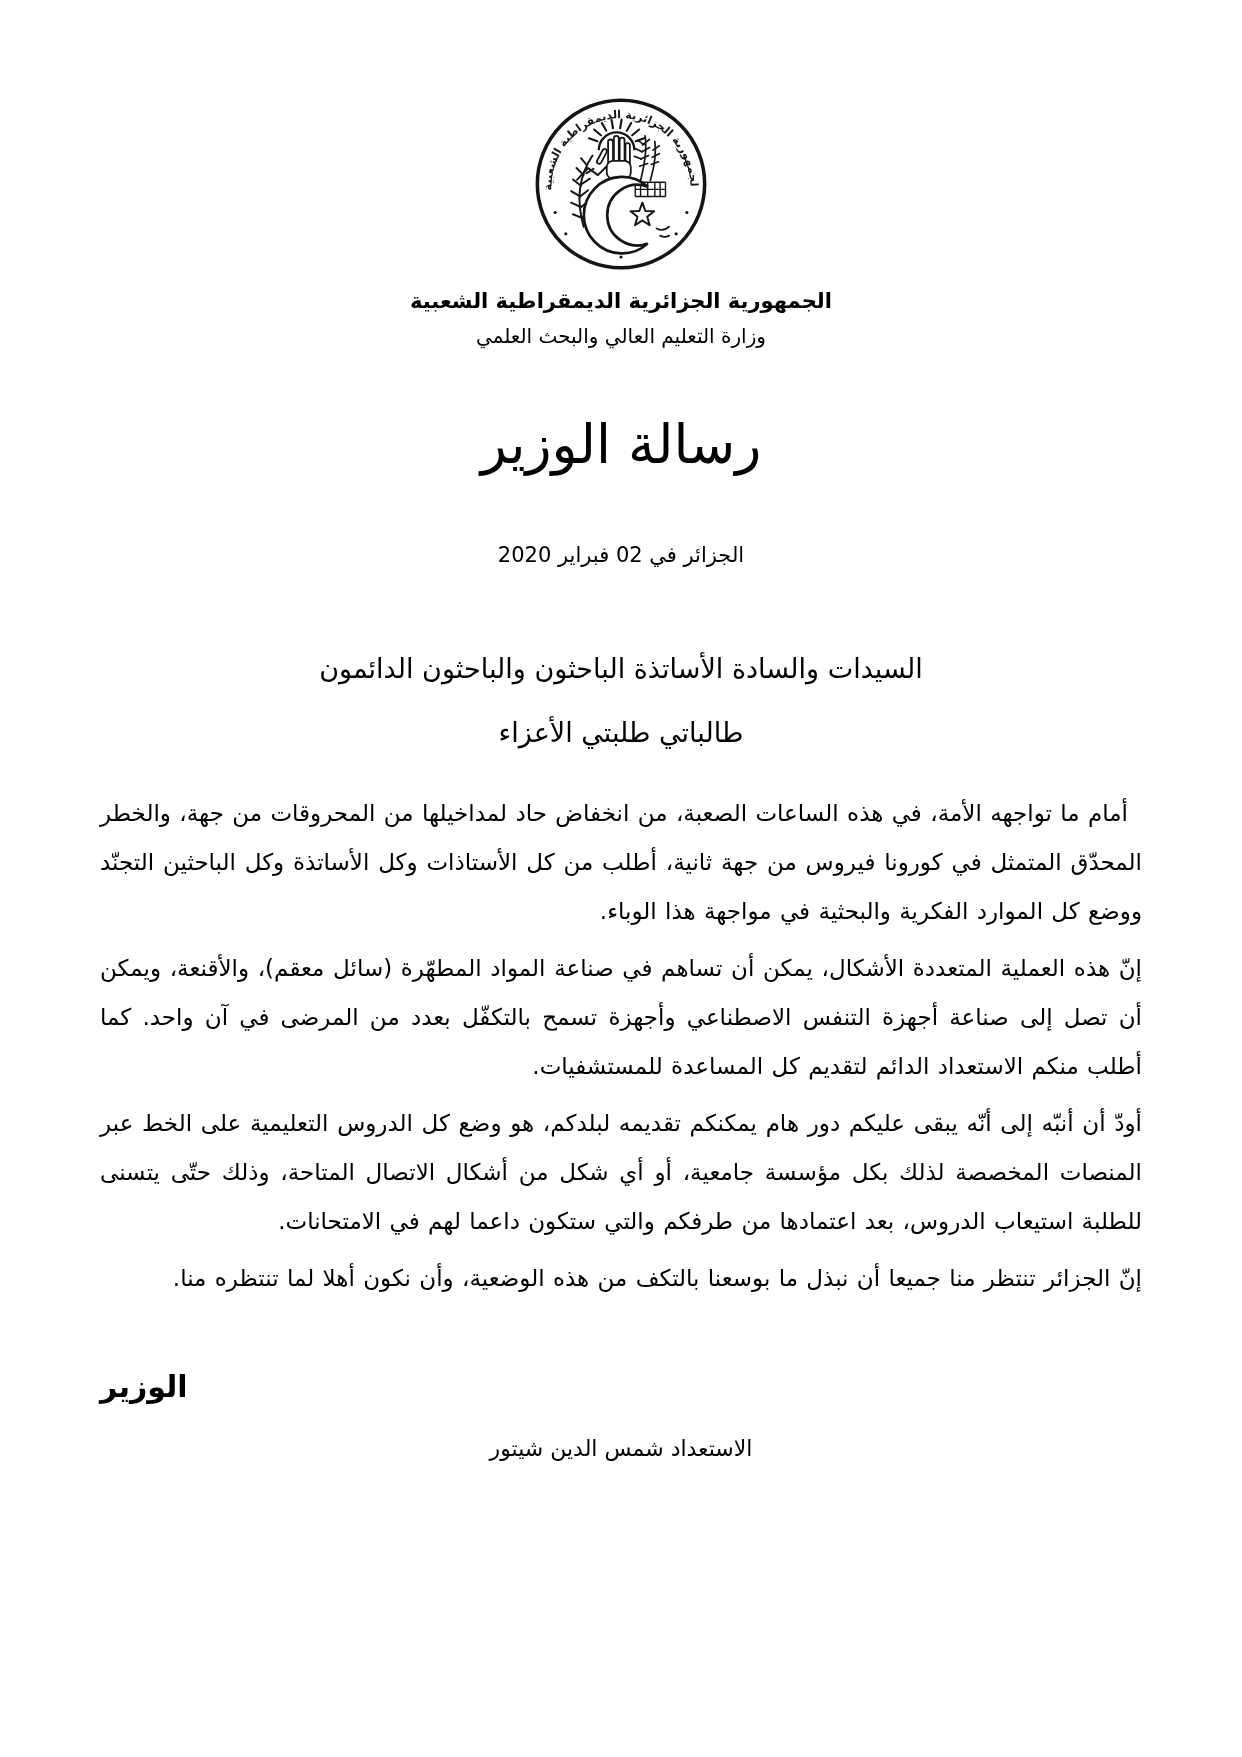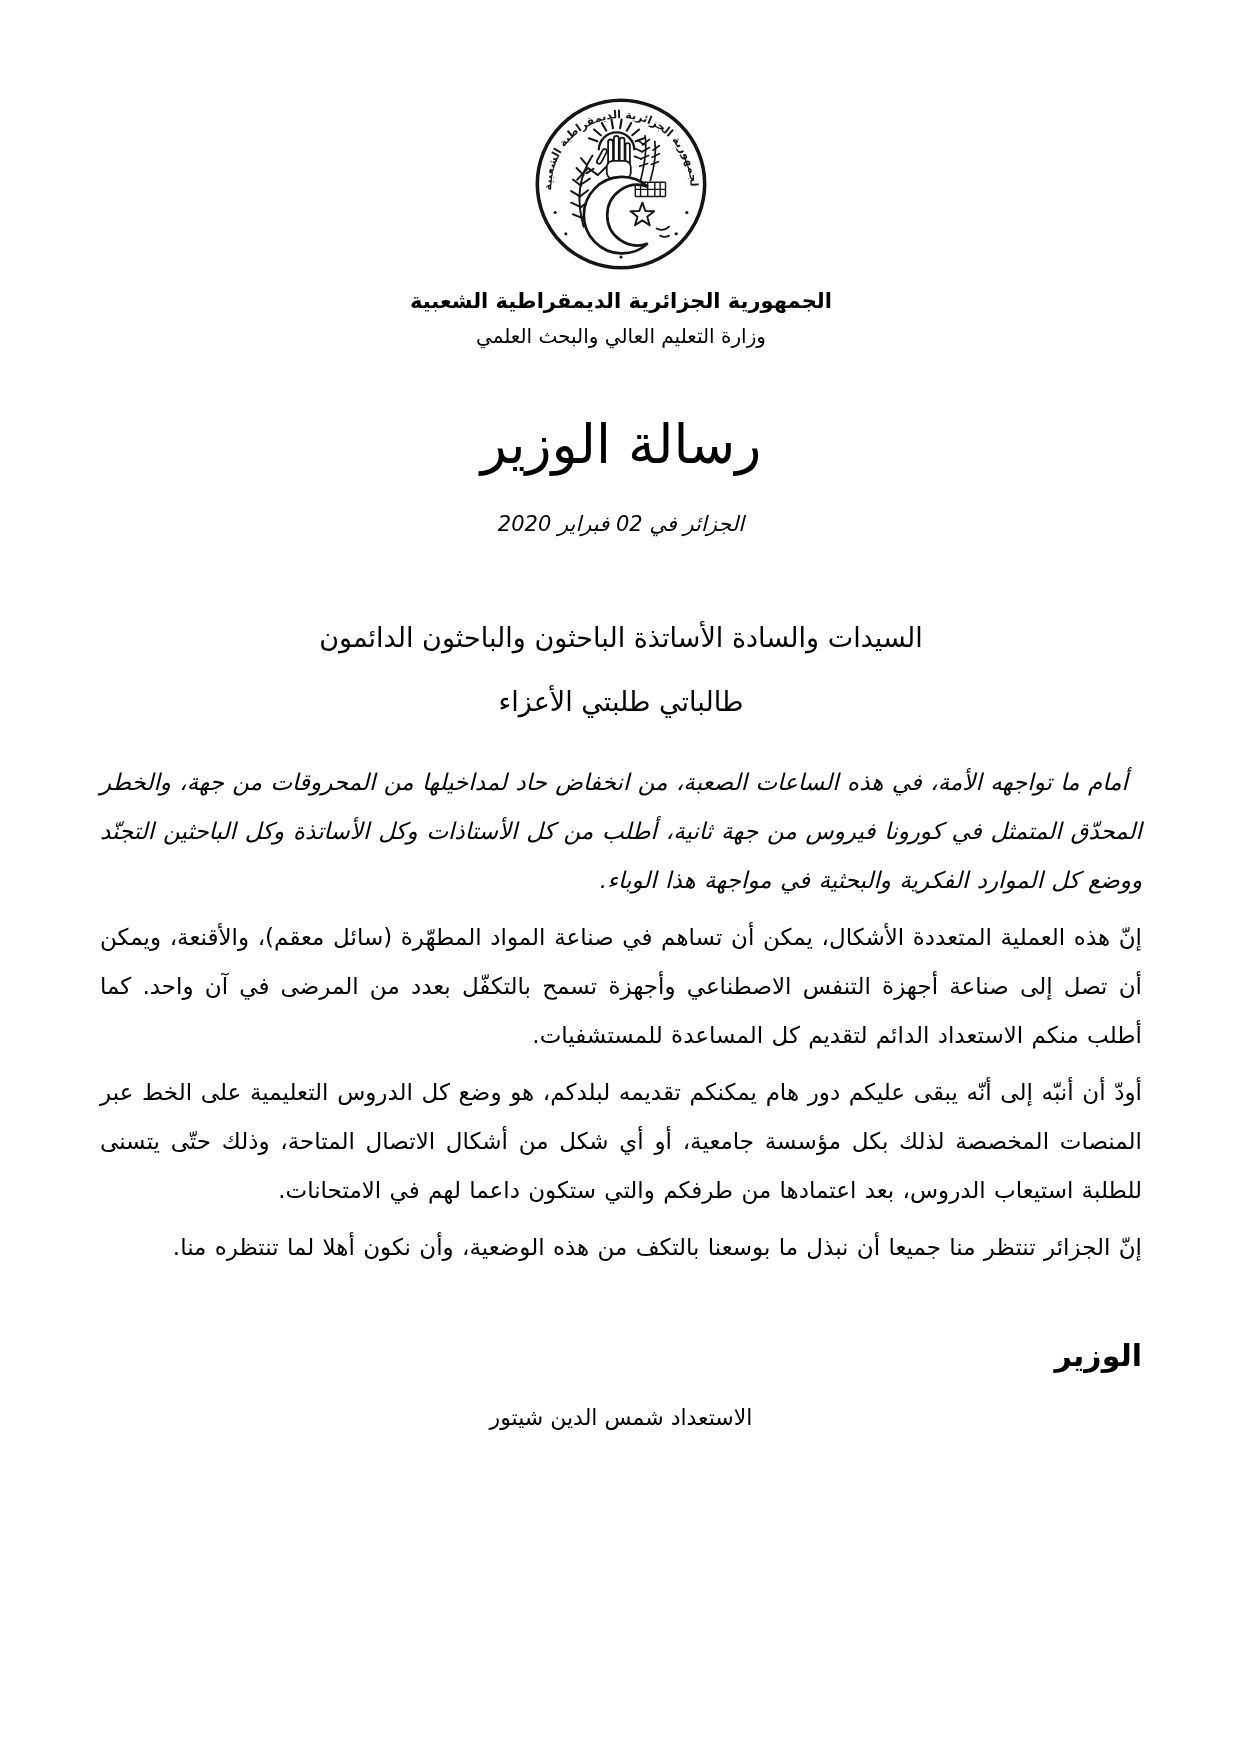--- a/index.html
+++ b/index.html
@@ -29,37 +29,37 @@
   }
   .ministry {
     text-align: center; font-size: 20px; font-weight: normal;
     margin-top: 8px; line-height: 1.35;
   }
   .doc-title {
     text-align: center; font-size: 54px; font-weight: normal;
     margin-top: 62px; line-height: 1.22;
   }
   .date-line {
-    text-align: center; font-size: 21px; margin-top: 32px; line-height: 1.4; font-style: italic;
+    text-align: center; font-size: 21px; margin-top: 63px; line-height: 1.4;
   }
   .salutation {
     text-align: center; font-size: 27px; font-weight: normal;
     margin-top: 80px; line-height: 1.35;
   }
   .salutation.s2 { margin-top: 28px; }
   .body-text { margin-top: 38px; }
   .para {
     font-size: 23px; line-height: 49px;
     text-align: justify; text-align-last: right;
     margin-top: 8px;
     word-spacing: 1px;
   }
-  .para.indent-first { text-indent: 14px; font-style: italic; }
+  .para.indent-first { text-indent: 14px; }
   .sig-title {
-    text-align: right; font-size: 30px; font-weight: bold;
+    text-align: left; font-size: 30px; font-weight: bold;
     margin-top: 64px; line-height: 1.35;
   }
   .sig-name {
     text-align: center; font-size: 22px; margin-top: 26px; line-height: 1.35;
   }
 </style>
 </head>
 <body>
 
 <div class="page">

